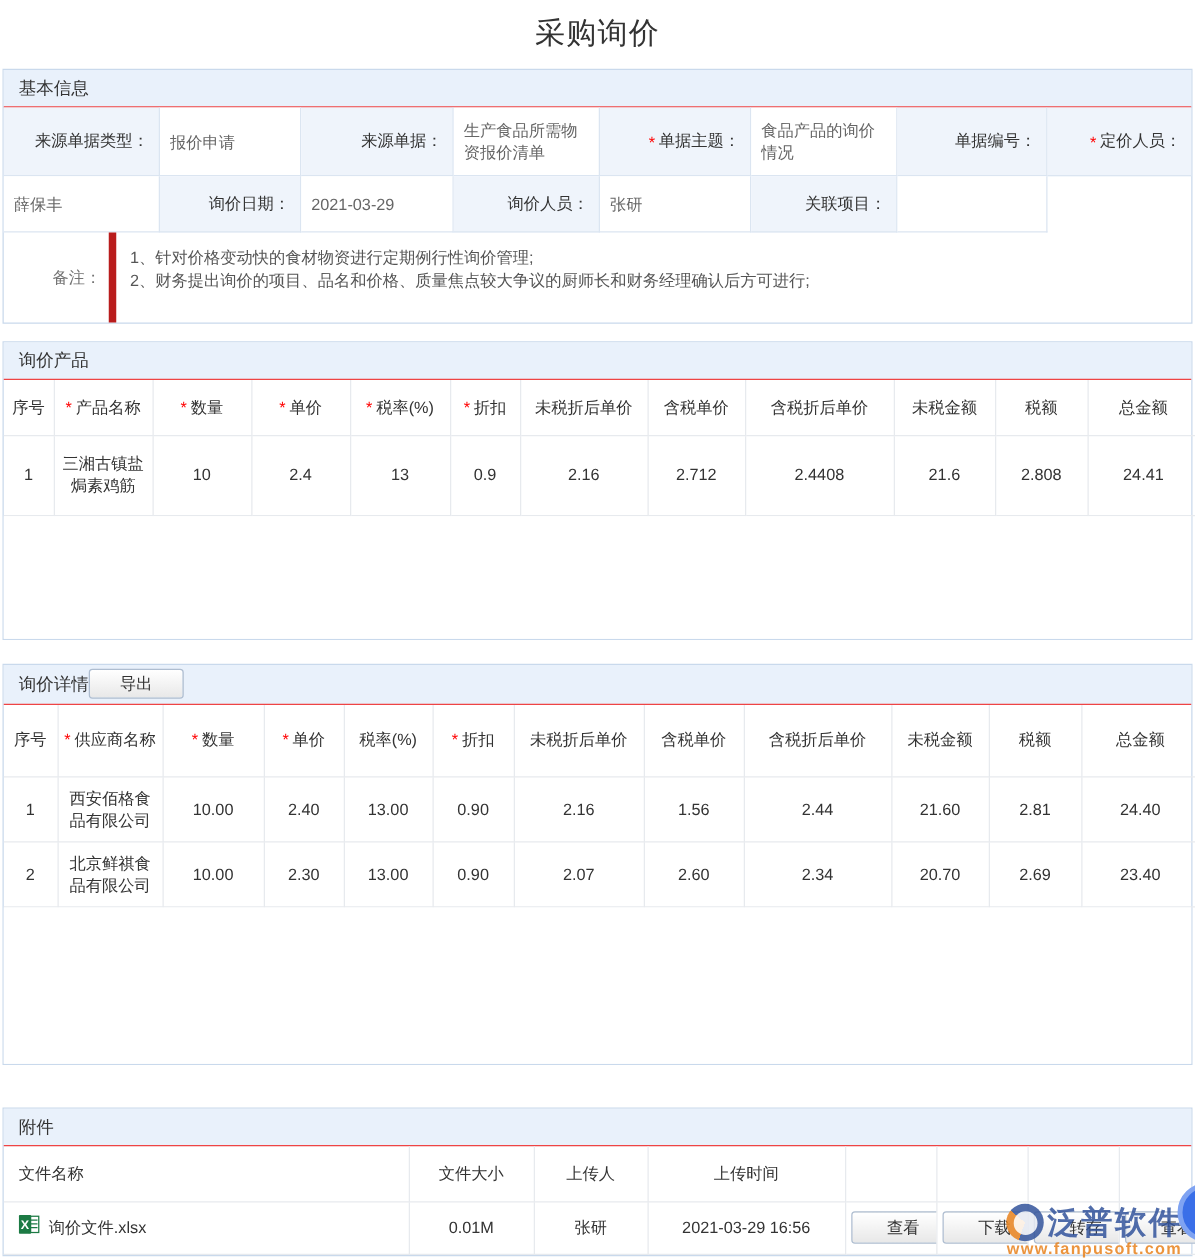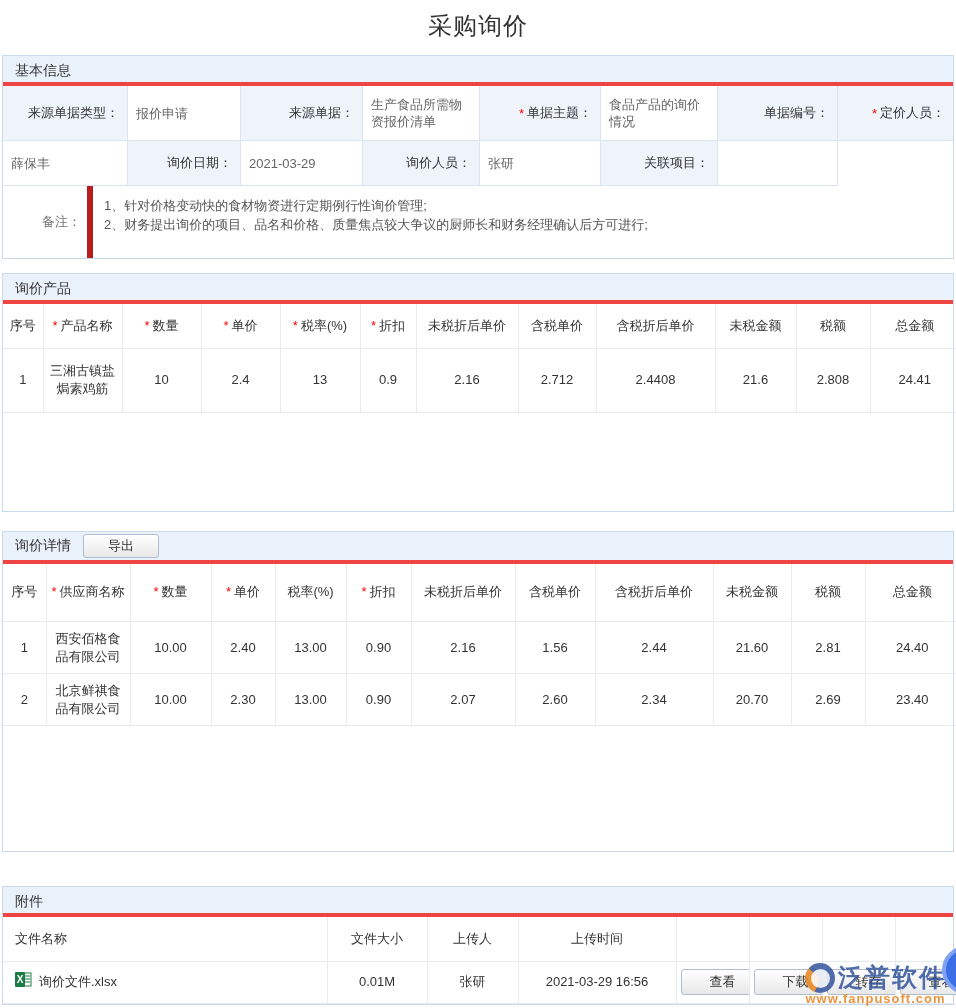--- a/index.html
+++ b/index.html
@@ -9,24 +9,24 @@
     font-family: "Liberation Sans", "DejaVu Sans", sans-serif;
     background: #fff; color: #333;
   }
   .title {
     height: 55px; padding-top: 10px; text-align: center;
     font-size: 24px; color: #333; letter-spacing: 1px;
   }
   .panel { border: 1px solid #c9d9ec; margin: 0 2px 14px 2px; background: #fff; }
   .panel-header {
     height: 30px; line-height: 29px; background: #e9f1fb;
-    border-bottom: 4px solid #ef4444; padding-left: 12px;
+    border-bottom: 1px solid #ef4444; padding-left: 12px;
     font-size: 14px; color: #333;
   }
-  .panel-header.flex { display: flex; align-items: center; height: 32px; gap: 12px; }
+  .panel-header.flex { display: flex; align-items: center; height: 32px; }
 
   
   .form-grid { display: grid; grid-template-columns: 125px 113px 122px 117px 121px 117px 120px auto; }
   .fcell { border-right: 1px solid #dbe5f1; border-bottom: 1px solid #dbe5f1;
            display: flex; align-items: center; font-size: 13px; }
   .fcell:nth-child(8n) { border-right: none; }
   .fcell.r1 { min-height: 55px; }
   .fcell.r2 { min-height: 45px; }
   .flabel { background: #eff4fb; justify-content: flex-end; text-align: right;
             padding: 2px 8px 2px 2px; color: #333; }

